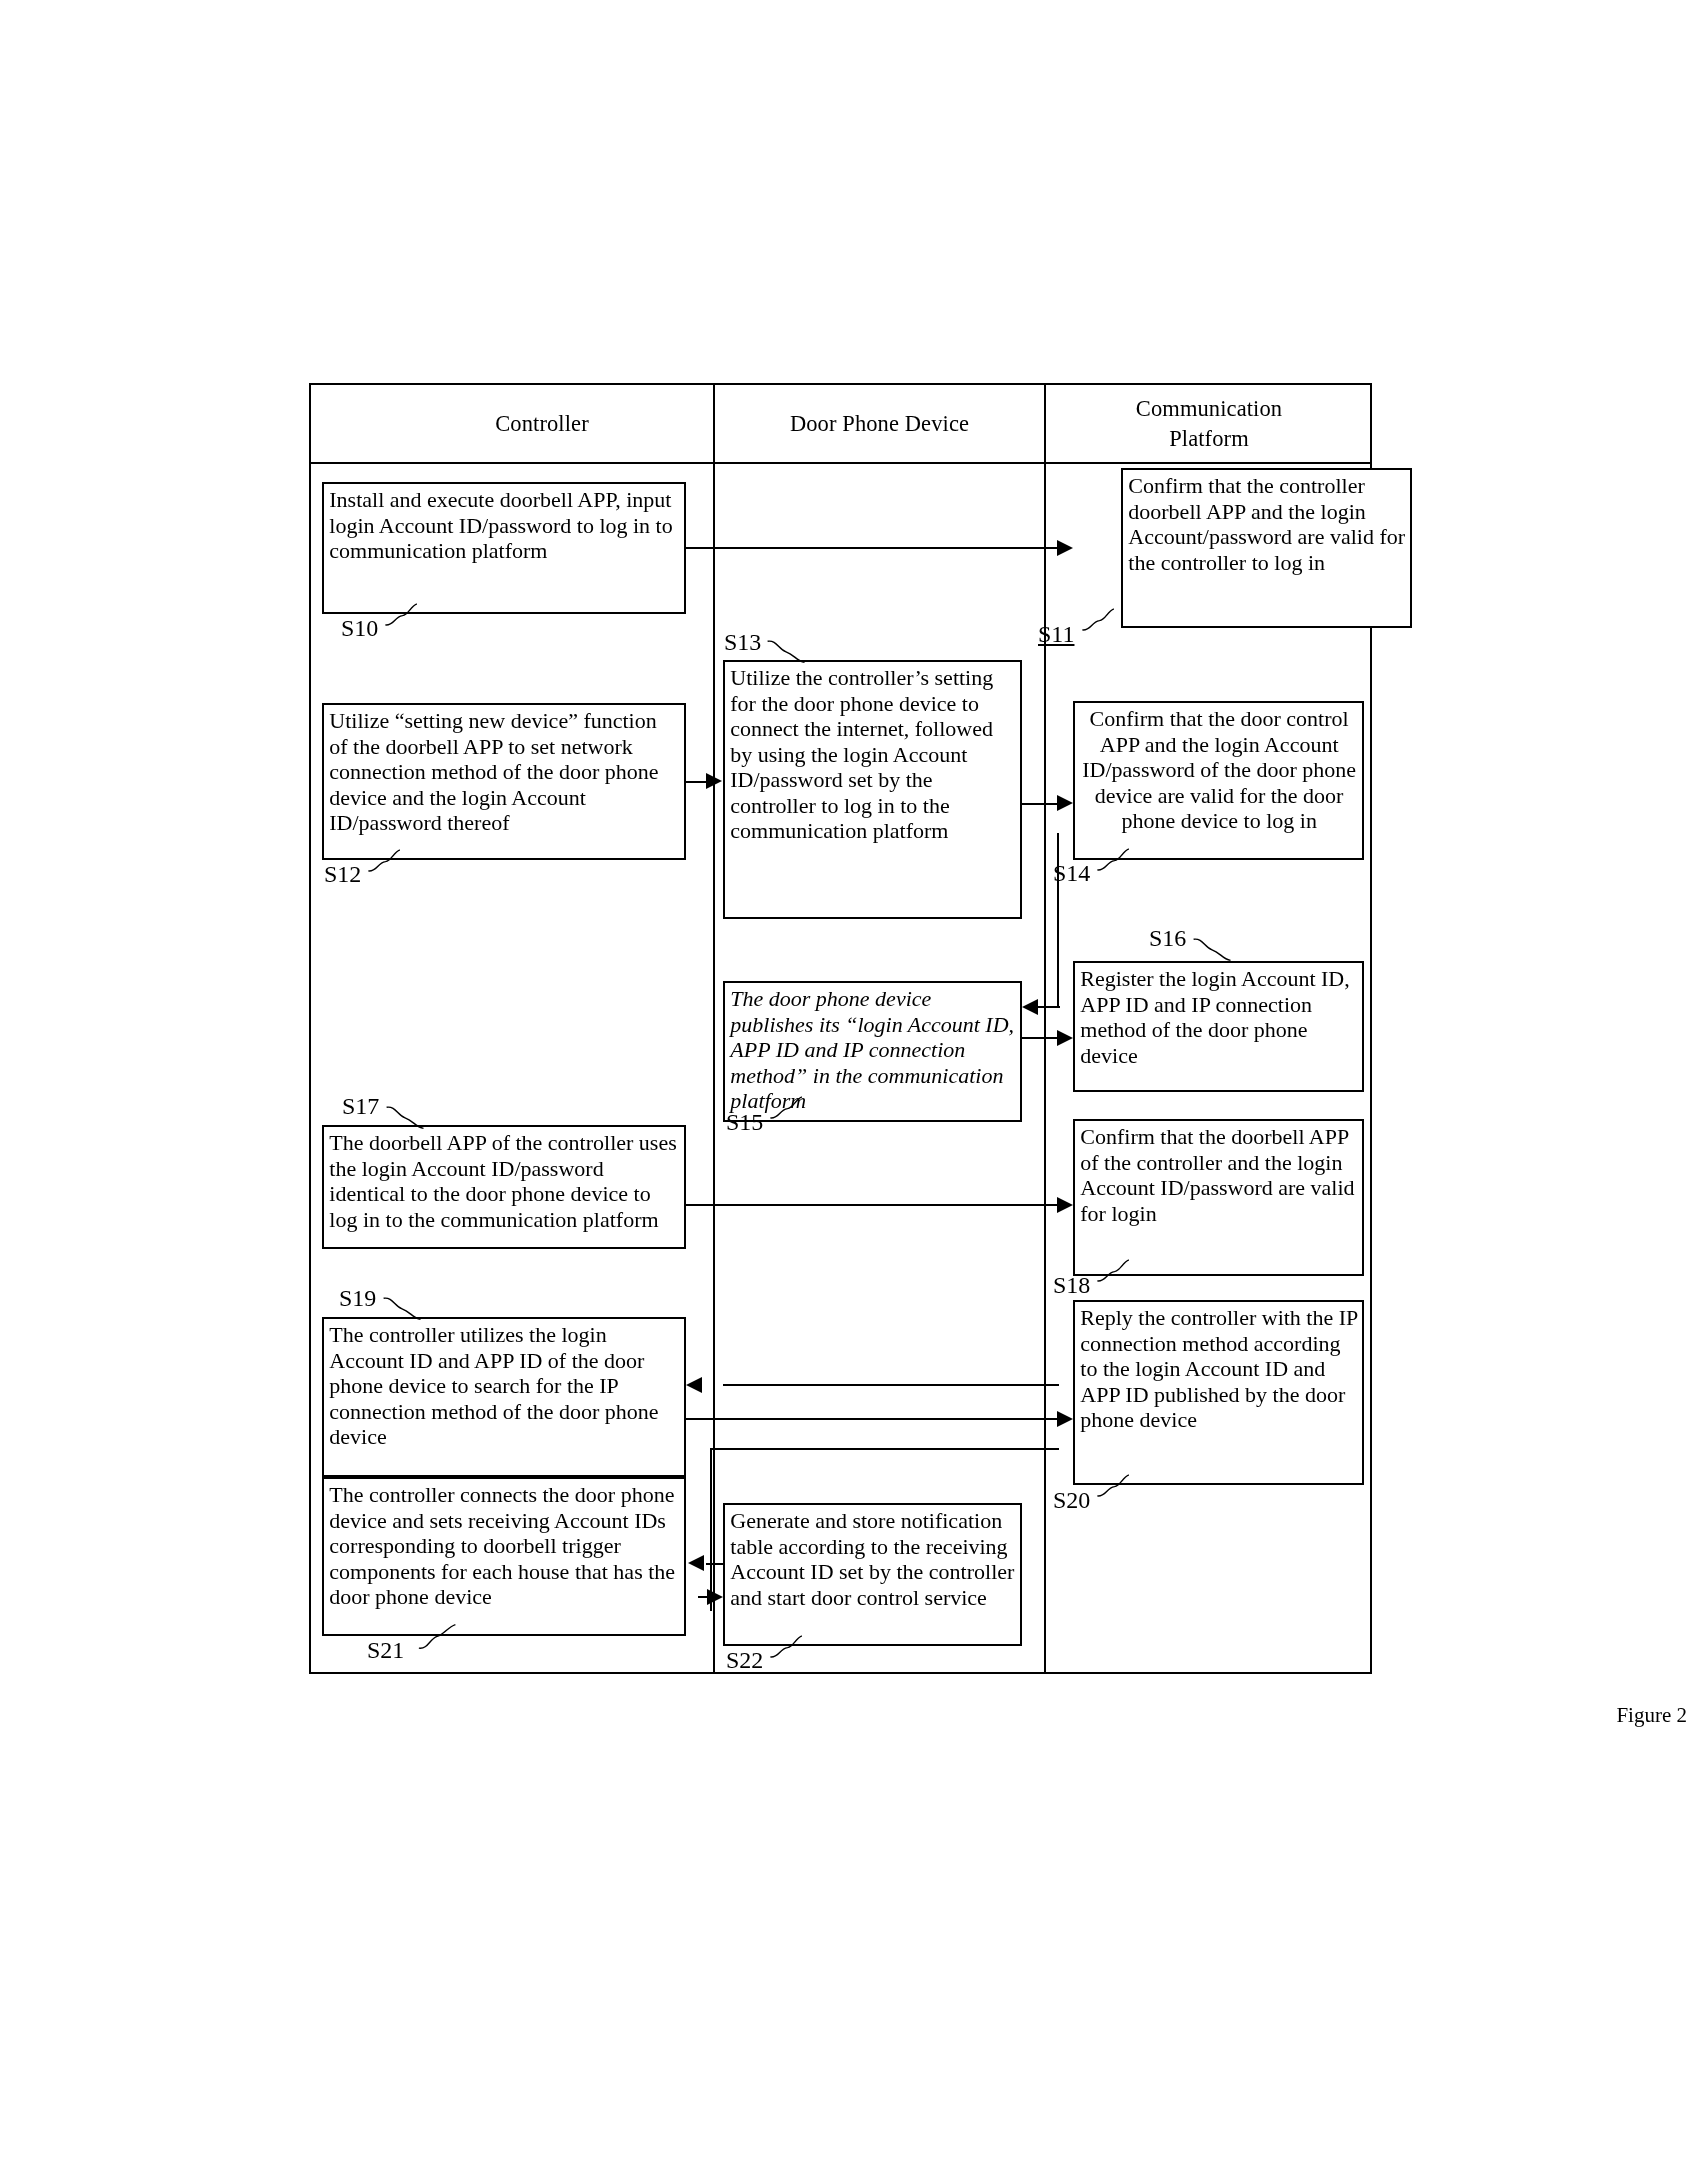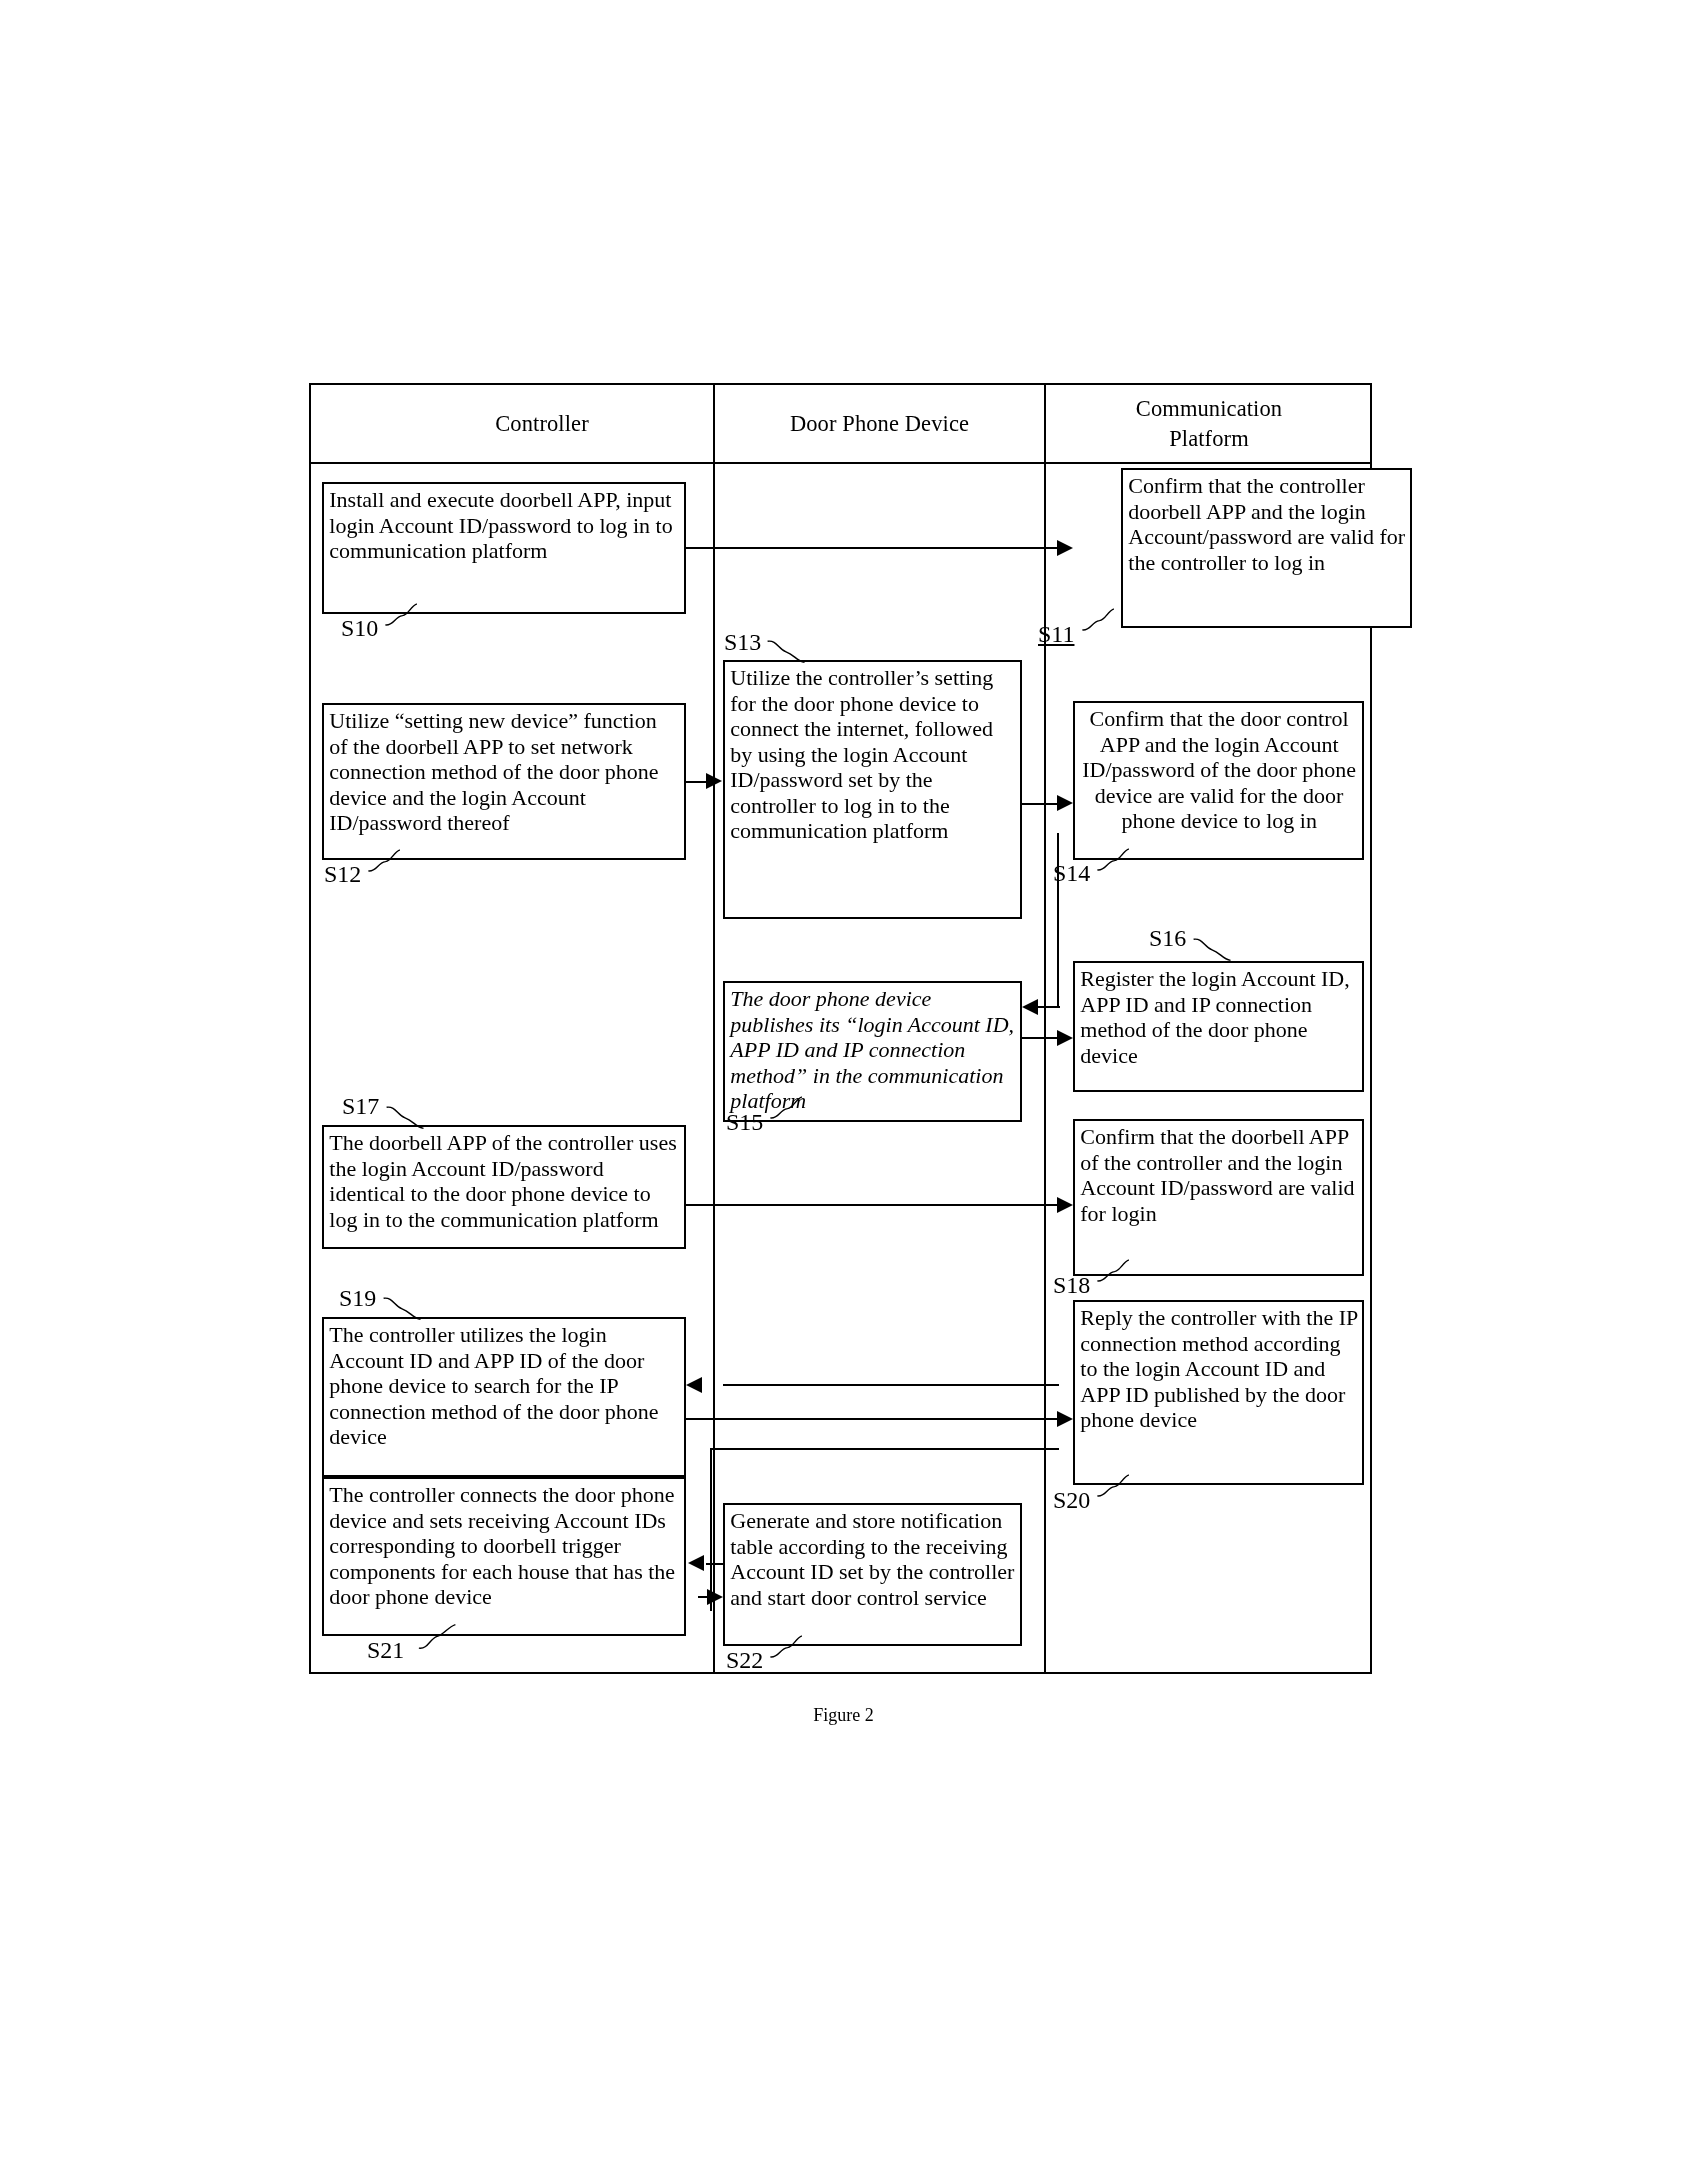--- a/index.html
+++ b/index.html
@@ -121,22 +121,22 @@
     border-top: 8.6px solid transparent;
     border-bottom: 8.6px solid transparent;
     border-right: 16px solid #000;
   }
 
   
   .caption {
     position: absolute;
     left: 0;
     width: 1687px;
-    text-align: center;
-    font-size: 18px;
+    text-align: right;
+    font-size: 21px;
     line-height: 30px;
   }
 </style>
 </head>
 <body>
 
 <div id="sheet">
 
   <div class="lane-table">
 

